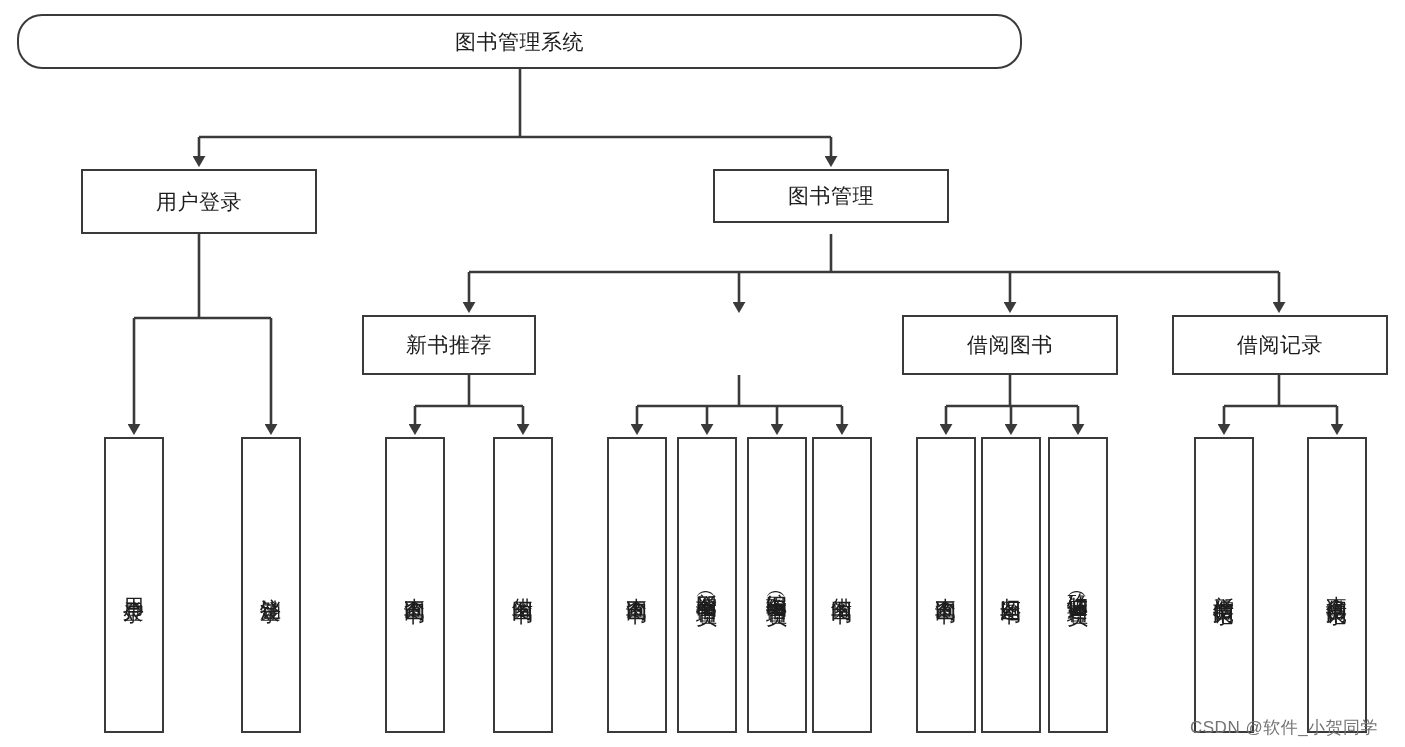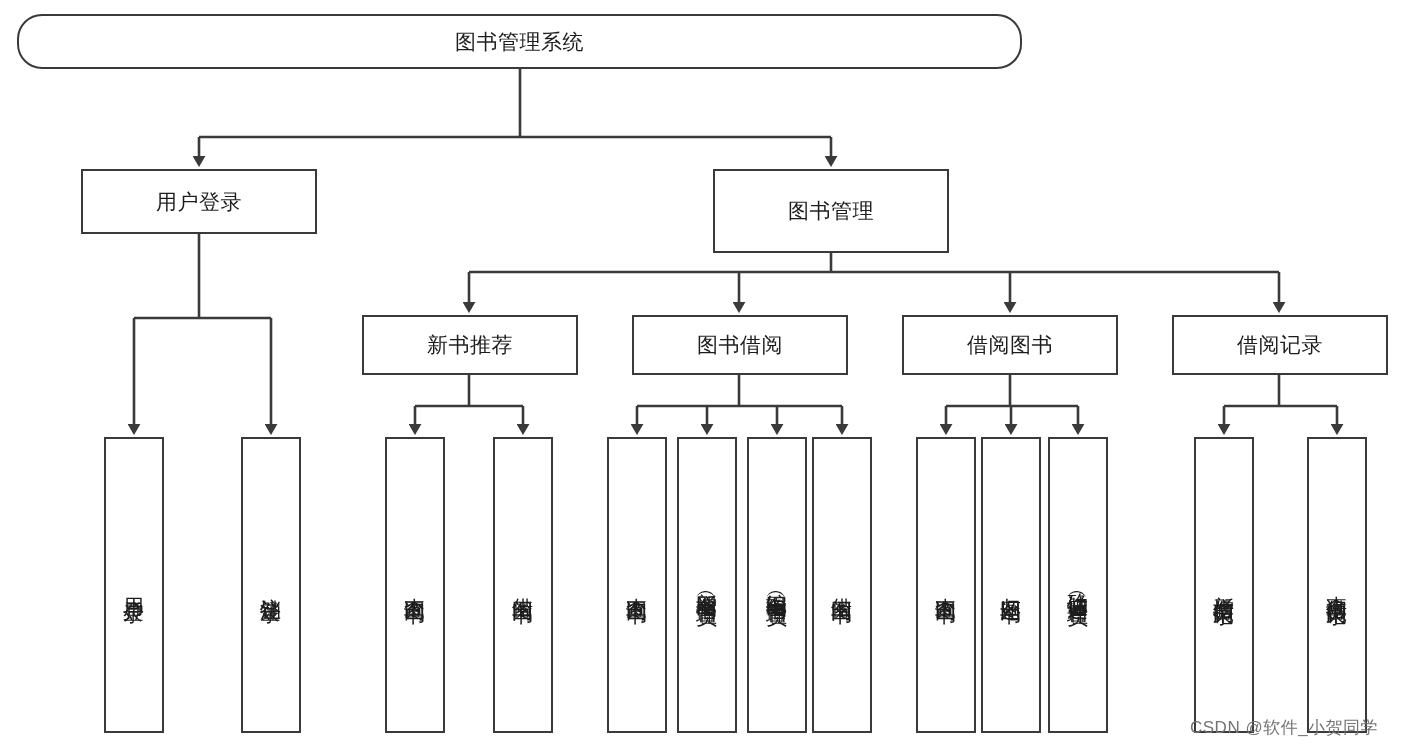--- a/index.html
+++ b/index.html
@@ -113,29 +113,26 @@
     </g>
   </svg>
 
   <div class="node h" style="left:17px; top:14px; width:1005px; height:55px;border-radius:25px;">
     <span>图书管理系统</span>
   </div>
 
   <div class="node h" style="left:81px; top:169px; width:236px; height:65px;">
     <span>用户登录</span>
   </div>
-  <div class="node h" style="left:713px; top:169px; width:236px; height:84px;text-align:right;">
+  <div class="node h" style="left:713px; top:169px; width:236px; height:54px;text-align:right;">
     <span>图书管理</span>
   </div>
 
-  <div class="node h" style="left:362px; top:315px; width:216px; height:60px;">
+  <div class="node h" style="left:362px; top:315px; width:174px; height:60px;">
     <span>新书推荐</span>
-  </div>
-  <div class="node h" style="left:632px; top:315px; width:216px; height:60px;">
-    <span>图书借阅</span>
   </div>
   <div class="node h" style="left:902px; top:315px; width:216px; height:60px;">
     <span>借阅图书</span>
   </div>
   <div class="node h" style="left:1172px; top:315px; width:216px; height:60px;">
     <span>借阅记录</span>
   </div>
 
   <div class="node v" style="left:104px; top:437px; width:60px; height:296px;">
     <span class="vtext">用户登录</span>

